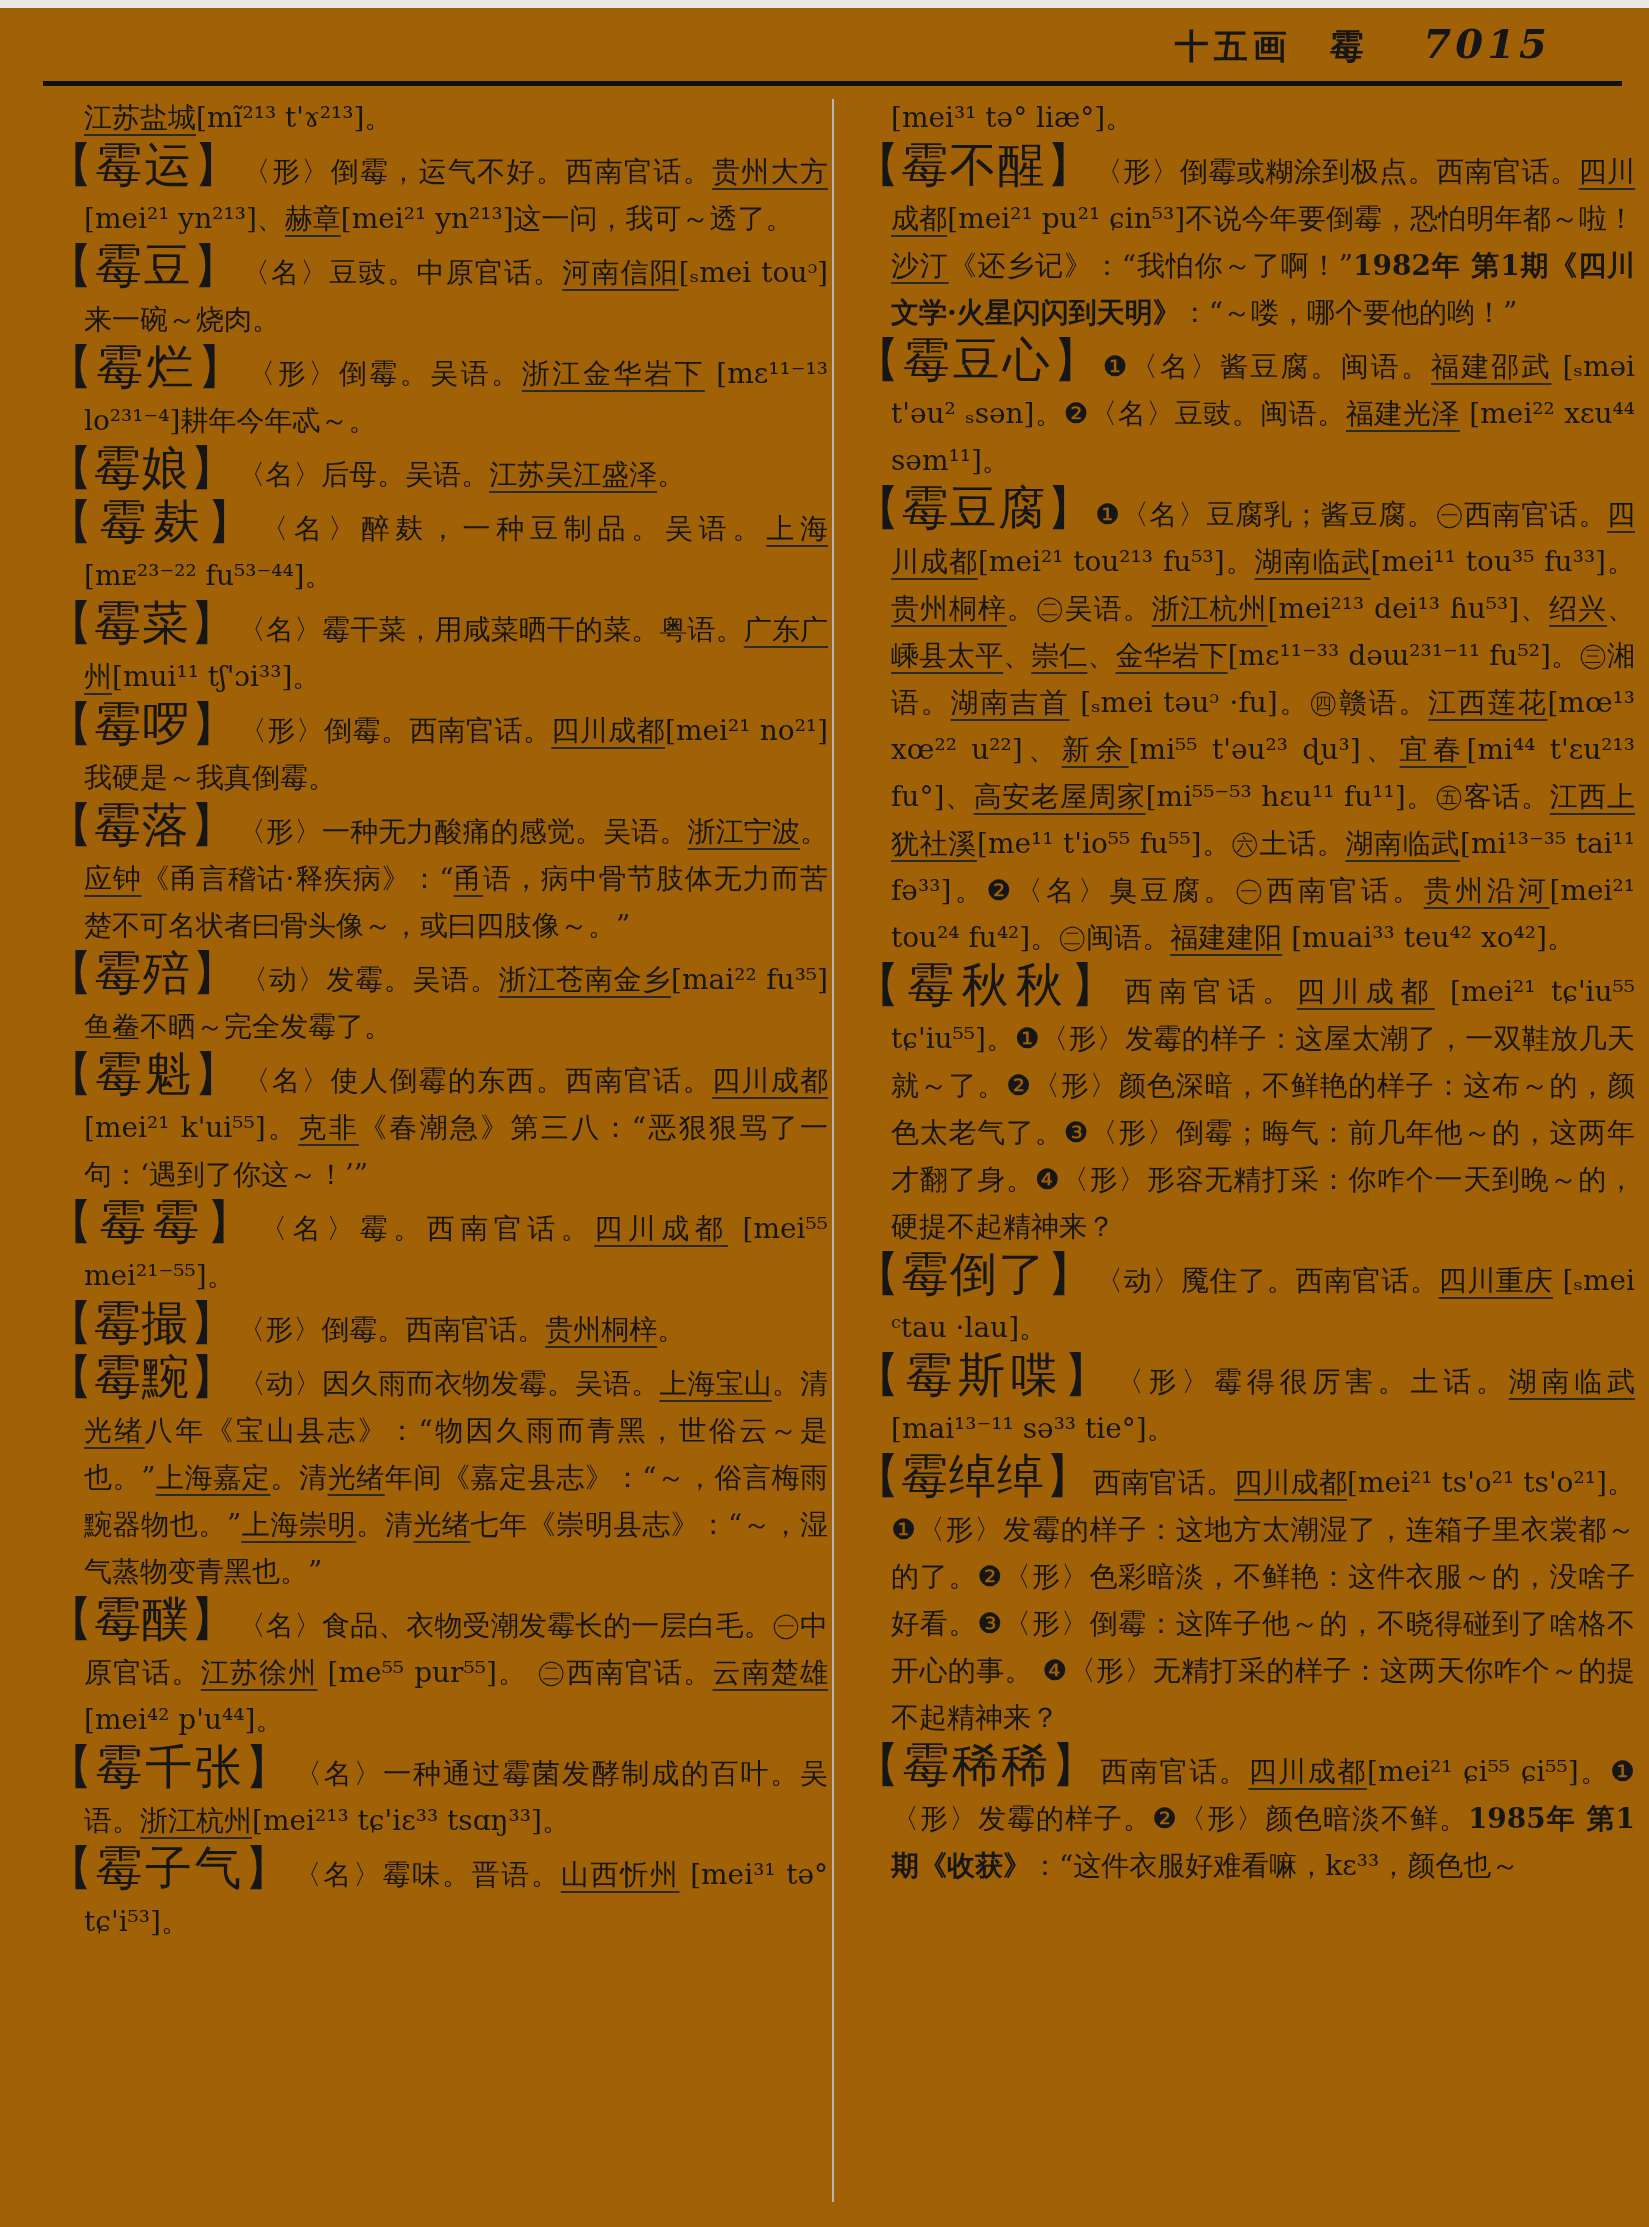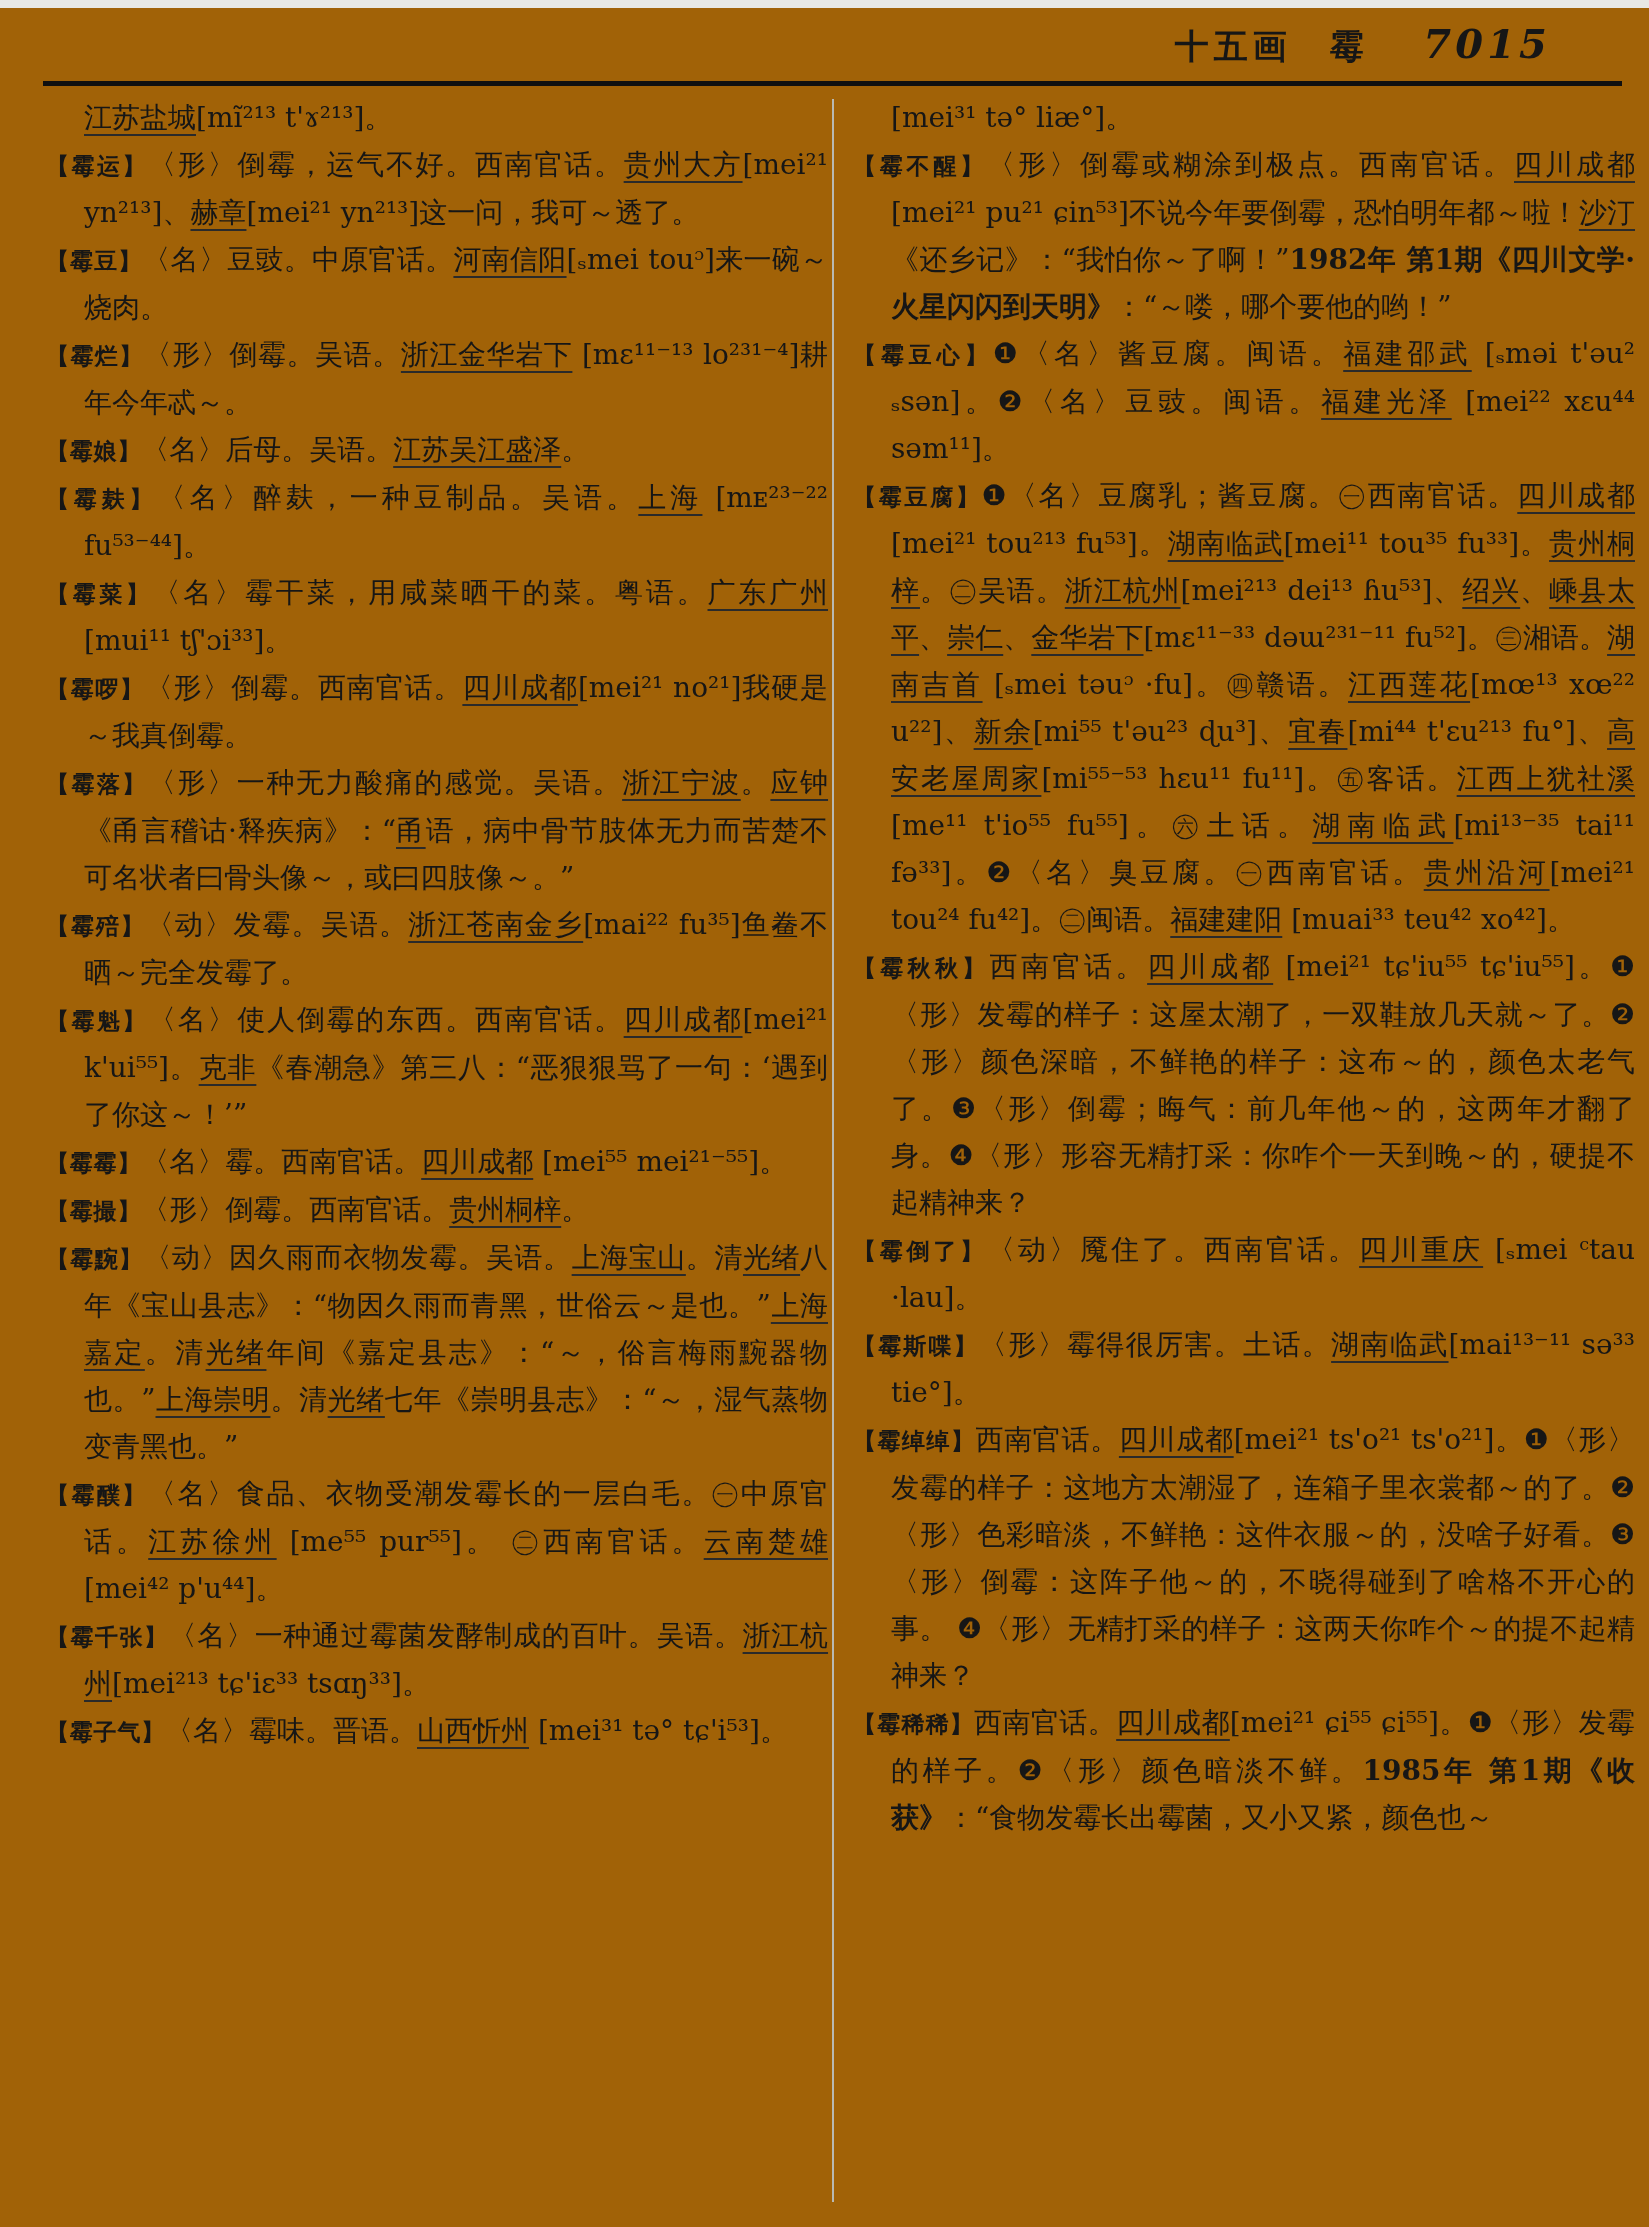--- a/index.html
+++ b/index.html
@@ -21,21 +21,21 @@
   .rule{position:absolute;top:73px;left:43px;width:1579px;height:5px;background:#101010;}
   .col{
     position:absolute;top:86px;width:782px;
     font-size:28px;line-height:47px;text-align:justify;
   }
   .col-left{left:46px;}
   .col-right{left:853px;}
   .divider{position:absolute;top:91px;bottom:33px;left:832px;width:1.6px;background:#b9b9b2;}
   .entry{margin:0;padding-left:38px;text-indent:-38px;}
   .entry.cont{text-indent:0;}
-  .hw{font-weight:bold;font-size:23px;letter-spacing:0.8px;}
+  .hw{font-weight:normal;font-size:47px;letter-spacing:0.8px;}
   .pn{
     text-decoration:underline;
     text-decoration-thickness:2.1px;
     text-underline-offset:6.6px;
     text-decoration-color:#2a2a2a;
   }
   .bold{font-weight:bold;}
 </style>
 </head>
 <body>
@@ -70,17 +70,17 @@
     </div>
   <div class="col col-right">
       <p class="entry cont"><span>[mei³¹ tə° liæ°]。</span></p>
       <p class="entry"><span class="hw">【霉不醒】</span><span>〈形〉倒霉或糊涂到极点。西南官话。</span><span class="pn">四川成都</span><span>[mei²¹ pu²¹ ɕin⁵³]不说今年要倒霉，恐怕明年都～啦！</span><span class="pn">沙汀</span><span>《还乡记》：“我怕你～了啊！”</span><span class="bold">1982年 第1期《四川文学·火星闪闪到天明》</span><span>：“～喽，哪个要他的哟！”</span></p>
       <p class="entry"><span class="hw">【霉豆心】</span><span>❶〈名〉酱豆腐。闽语。</span><span class="pn">福建邵武</span><span> [ₛməi t'əu² ₛsən]。❷〈名〉豆豉。闽语。</span><span class="pn">福建光泽</span><span> [mei²² xɛu⁴⁴ səm¹¹]。</span></p>
       <p class="entry"><span class="hw">【霉豆腐】</span><span>❶〈名〉豆腐乳；酱豆腐。㊀西南官话。</span><span class="pn">四川成都</span><span>[mei²¹ tou²¹³ fu⁵³]。</span><span class="pn">湖南临武</span><span>[mei¹¹ tou³⁵ fu³³]。</span><span class="pn">贵州桐梓</span><span>。㊁吴语。</span><span class="pn">浙江杭州</span><span>[mei²¹³ dei¹³ ɦu⁵³]、</span><span class="pn">绍兴</span><span>、</span><span class="pn">嵊县太平</span><span>、</span><span class="pn">崇仁</span><span>、</span><span class="pn">金华岩下</span><span>[mɛ¹¹⁻³³ dəɯ²³¹⁻¹¹ fu⁵²]。㊂湘语。</span><span class="pn">湖南吉首</span><span> [ₛmei təuᵓ ·fu]。㊃赣语。</span><span class="pn">江西莲花</span><span>[mœ¹³ xœ²² u²²]、</span><span class="pn">新余</span><span>[mi⁵⁵ t'əu²³ ɖu³]、</span><span class="pn">宜春</span><span>[mi⁴⁴ t'ɛu²¹³ fu°]、</span><span class="pn">高安老屋周家</span><span>[mi⁵⁵⁻⁵³ hɛu¹¹ fu¹¹]。㊄客话。</span><span class="pn">江西上犹社溪</span><span>[me¹¹ t'io⁵⁵ fu⁵⁵]。㊅土话。</span><span class="pn">湖南临武</span><span>[mi¹³⁻³⁵ tai¹¹ fə³³]。❷〈名〉臭豆腐。㊀西南官话。</span><span class="pn">贵州沿河</span><span>[mei²¹ tou²⁴ fu⁴²]。㊁闽语。</span><span class="pn">福建建阳</span><span> [muai³³ teu⁴² xo⁴²]。</span></p>
       <p class="entry"><span class="hw">【霉秋秋】</span><span>西南官话。</span><span class="pn">四川成都</span><span> [mei²¹ tɕ'iu⁵⁵ tɕ'iu⁵⁵]。❶〈形〉发霉的样子：这屋太潮了，一双鞋放几天就～了。❷〈形〉颜色深暗，不鲜艳的样子：这布～的，颜色太老气了。❸〈形〉倒霉；晦气：前几年他～的，这两年才翻了身。❹〈形〉形容无精打采：你咋个一天到晚～的，硬提不起精神来？</span></p>
       <p class="entry"><span class="hw">【霉倒了】</span><span>〈动〉魇住了。西南官话。</span><span class="pn">四川重庆</span><span> [ₛmei ᶜtau ·lau]。</span></p>
       <p class="entry"><span class="hw">【霉斯喋】</span><span>〈形〉霉得很厉害。土话。</span><span class="pn">湖南临武</span><span>[mai¹³⁻¹¹ sə³³ tie°]。</span></p>
       <p class="entry"><span class="hw">【霉绰绰】</span><span>西南官话。</span><span class="pn">四川成都</span><span>[mei²¹ ts'o²¹ ts'o²¹]。❶〈形〉发霉的样子：这地方太潮湿了，连箱子里衣裳都～的了。❷〈形〉色彩暗淡，不鲜艳：这件衣服～的，没啥子好看。❸〈形〉倒霉：这阵子他～的，不晓得碰到了啥格不开心的事。 ❹〈形〉无精打采的样子：这两天你咋个～的提不起精神来？</span></p>
-      <p class="entry"><span class="hw">【霉稀稀】</span><span>西南官话。</span><span class="pn">四川成都</span><span>[mei²¹ ɕi⁵⁵ ɕi⁵⁵]。❶〈形〉发霉的样子。❷〈形〉颜色暗淡不鲜。</span><span class="bold">1985年 第1期《收获》</span><span>：“食物发霉长出霉菌，又小又紧，颜色也～</span></p>
+      <p class="entry"><span class="hw">【霉稀稀】</span><span>西南官话。</span><span class="pn">四川成都</span><span>[mei²¹ ɕi⁵⁵ ɕi⁵⁵]。❶〈形〉发霉的样子。❷〈形〉颜色暗淡不鲜。</span><span class="bold">1985年 第1期《收获》</span><span>：“这件衣服好难看嘛，kɛ³³，颜色也～</span></p>
     </div>
 
 </div>
 
 
 </body></html>

